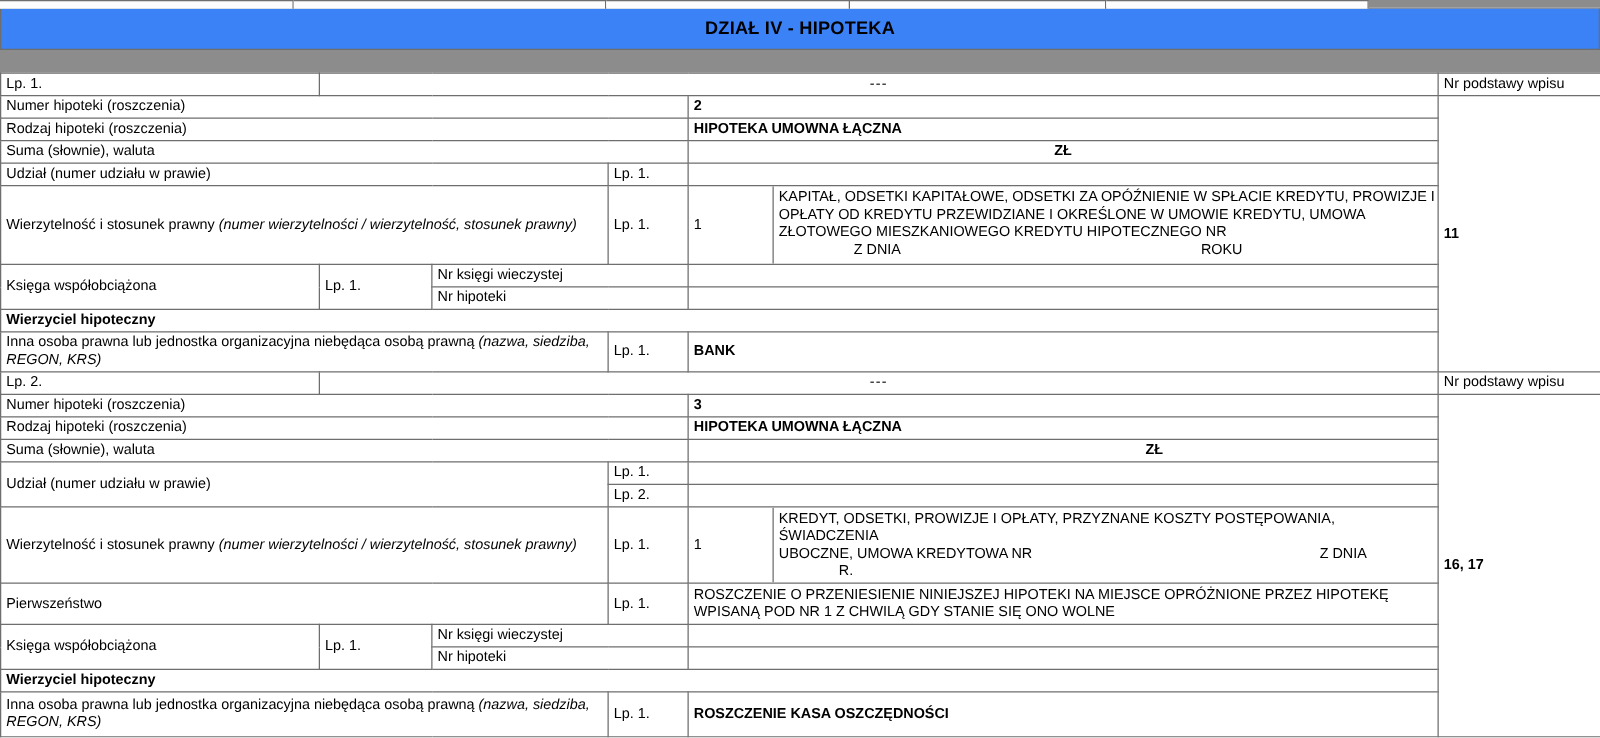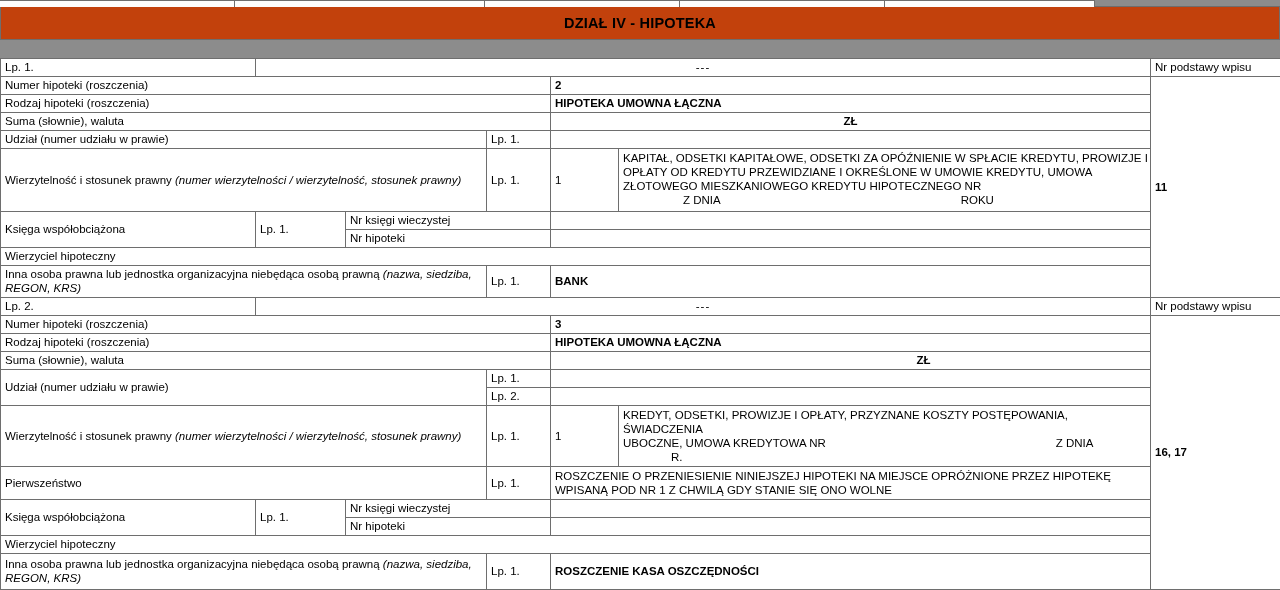--- a/index.html
+++ b/index.html
@@ -29,21 +29,21 @@
     background:#fdfdfd;
   }
   .top-strip .tgap{flex:1;background:#8c8c8c;border:0;}
 
   
   .title-band{
     height:33px;width:1280px;box-sizing:border-box;
     border-left:1px solid #6e6e6e;border-right:1px solid #6e6e6e;
     border-bottom:1px solid #6e6e6e;
     display:flex;align-items:center;justify-content:center;
-    background:#c2410c;
+    background:#3b82f6;
   }
   .title-band .title-text{
     font-weight:bold;font-size:14.5px;letter-spacing:.2px;
   }
   .grey-band{height:18px;width:1280px;background:#8c8c8c;}
 
   
   table.kw{
     border-collapse:collapse;
     table-layout:fixed;
@@ -60,21 +60,21 @@
     overflow:hidden;
   }
   td.grey{background:#c2c2c2;}
   td.lp-head{background:#ffffff;}
   td.b{font-weight:bold;}
   td.center{text-align:center;}
   td.top{vertical-align:top;padding-top:3px;}
   .ital{font-style:italic;margin-top:11px;}
   td.nr-col{vertical-align:top;padding-top:2px;font-weight:bold;}
   .dash{letter-spacing:1px;}
-  .sectionhdr{font-weight:normal;}
+  .sectionhdr{font-weight:bold;}
   .blk{display:block;}
   .indent{display:inline-block;text-align:right;}
   .pad-l{padding-left:60px;}
   .pad-l2{padding-left:240px;}
   .pad-l3{padding-left:48px;}
   .pad-l4{padding-left:230px;}
 </style>
 </head>
 <body>
 

